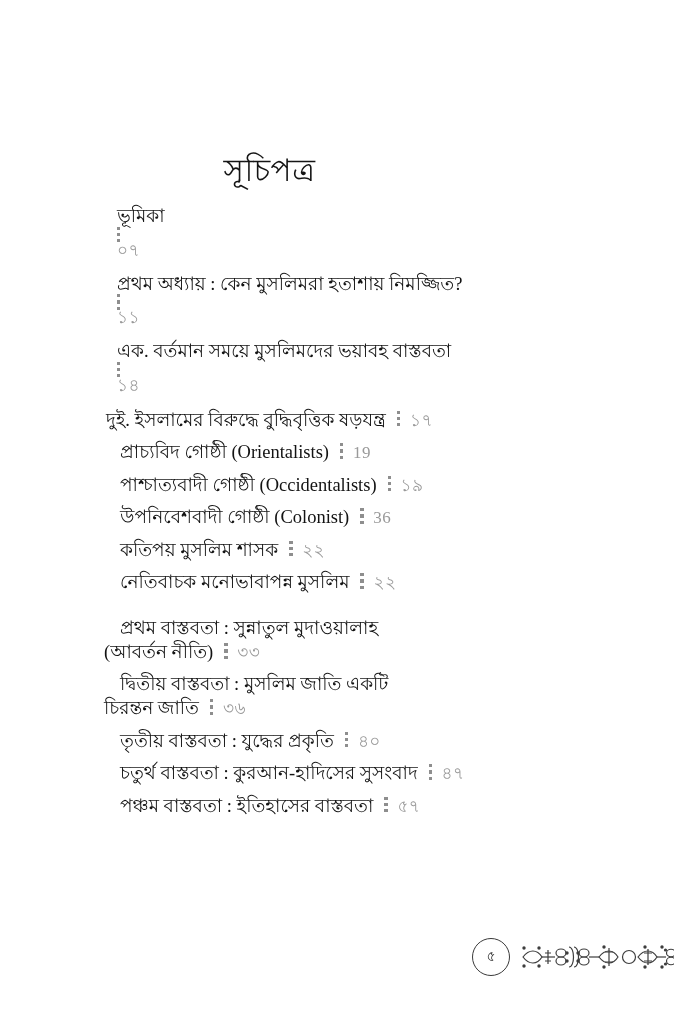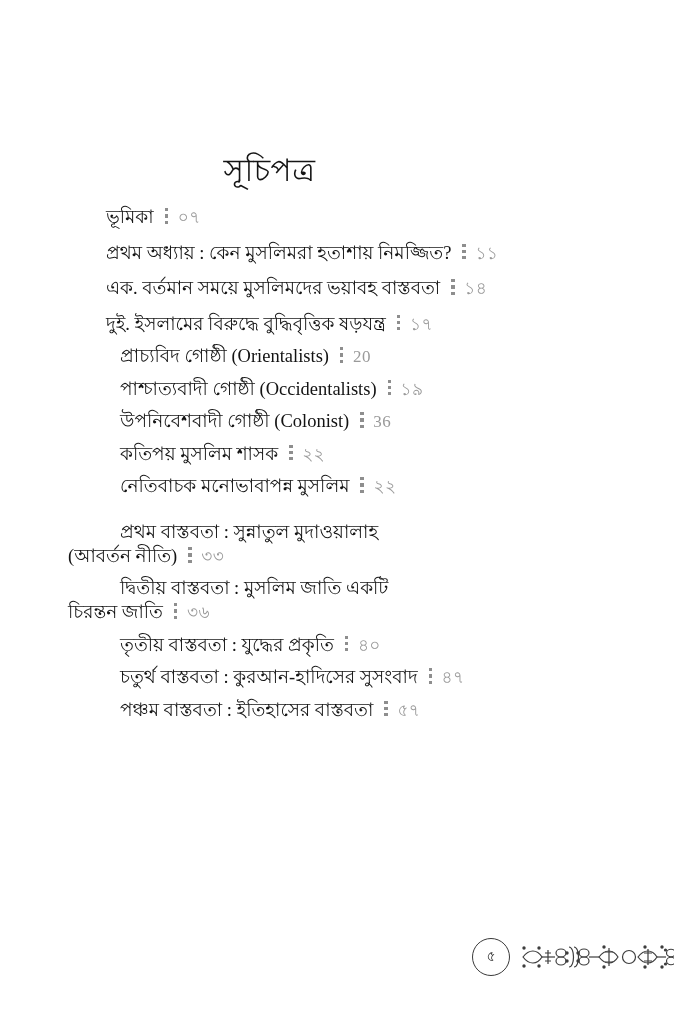--- a/index.html
+++ b/index.html
@@ -55,32 +55,32 @@
     line-height: 1;
     color: #131313;
     white-space: nowrap;
   }
 
   
   .lvl-0 { padding-left: 106px; }
   .lvl-1 { padding-left: 120px; }
 
   
-  .toc-row.gap-normal { margin-bottom: 16px; }
+  .toc-row.gap-normal { margin-bottom: 16px; flex-direction: column; }
   .toc-row.gap-tight  { margin-bottom: 13px; }
   .toc-row.gap-big    { margin-bottom: 27px; }
   .toc-row.gap-wrap   { margin-bottom: 5px; }
 
   .row-label {
     display: inline-block;
   }
 
   
   .cont-line {
-    padding-left: 68px;
+    padding-left: 104px;
   }
 
   
   .sep {
     display: inline-block;
     width: 4px;
     height: 16px;
     margin: 0 9px 0 11px;
     position: relative;
     top: 1px;
@@ -173,21 +173,21 @@
         </span>
         <span class="page-num">১৭</span>
       </div>
       <div class="toc-row lvl-1 gap-tight">
         <span class="row-label">প্রাচ্যবিদ গোষ্ঠী (Orientalists)</span>
         <span class="sep">
           <i></i>
           <i></i>
           <i></i>
         </span>
-        <span class="page-num">20</span>
+        <span class="page-num">19</span>
       </div>
       <div class="toc-row lvl-1 gap-tight">
         <span class="row-label">পাশ্চাত্যবাদী গোষ্ঠী (Occidentalists)</span>
         <span class="sep">
           <i></i>
           <i></i>
           <i></i>
         </span>
         <span class="page-num">১৯</span>
       </div>

